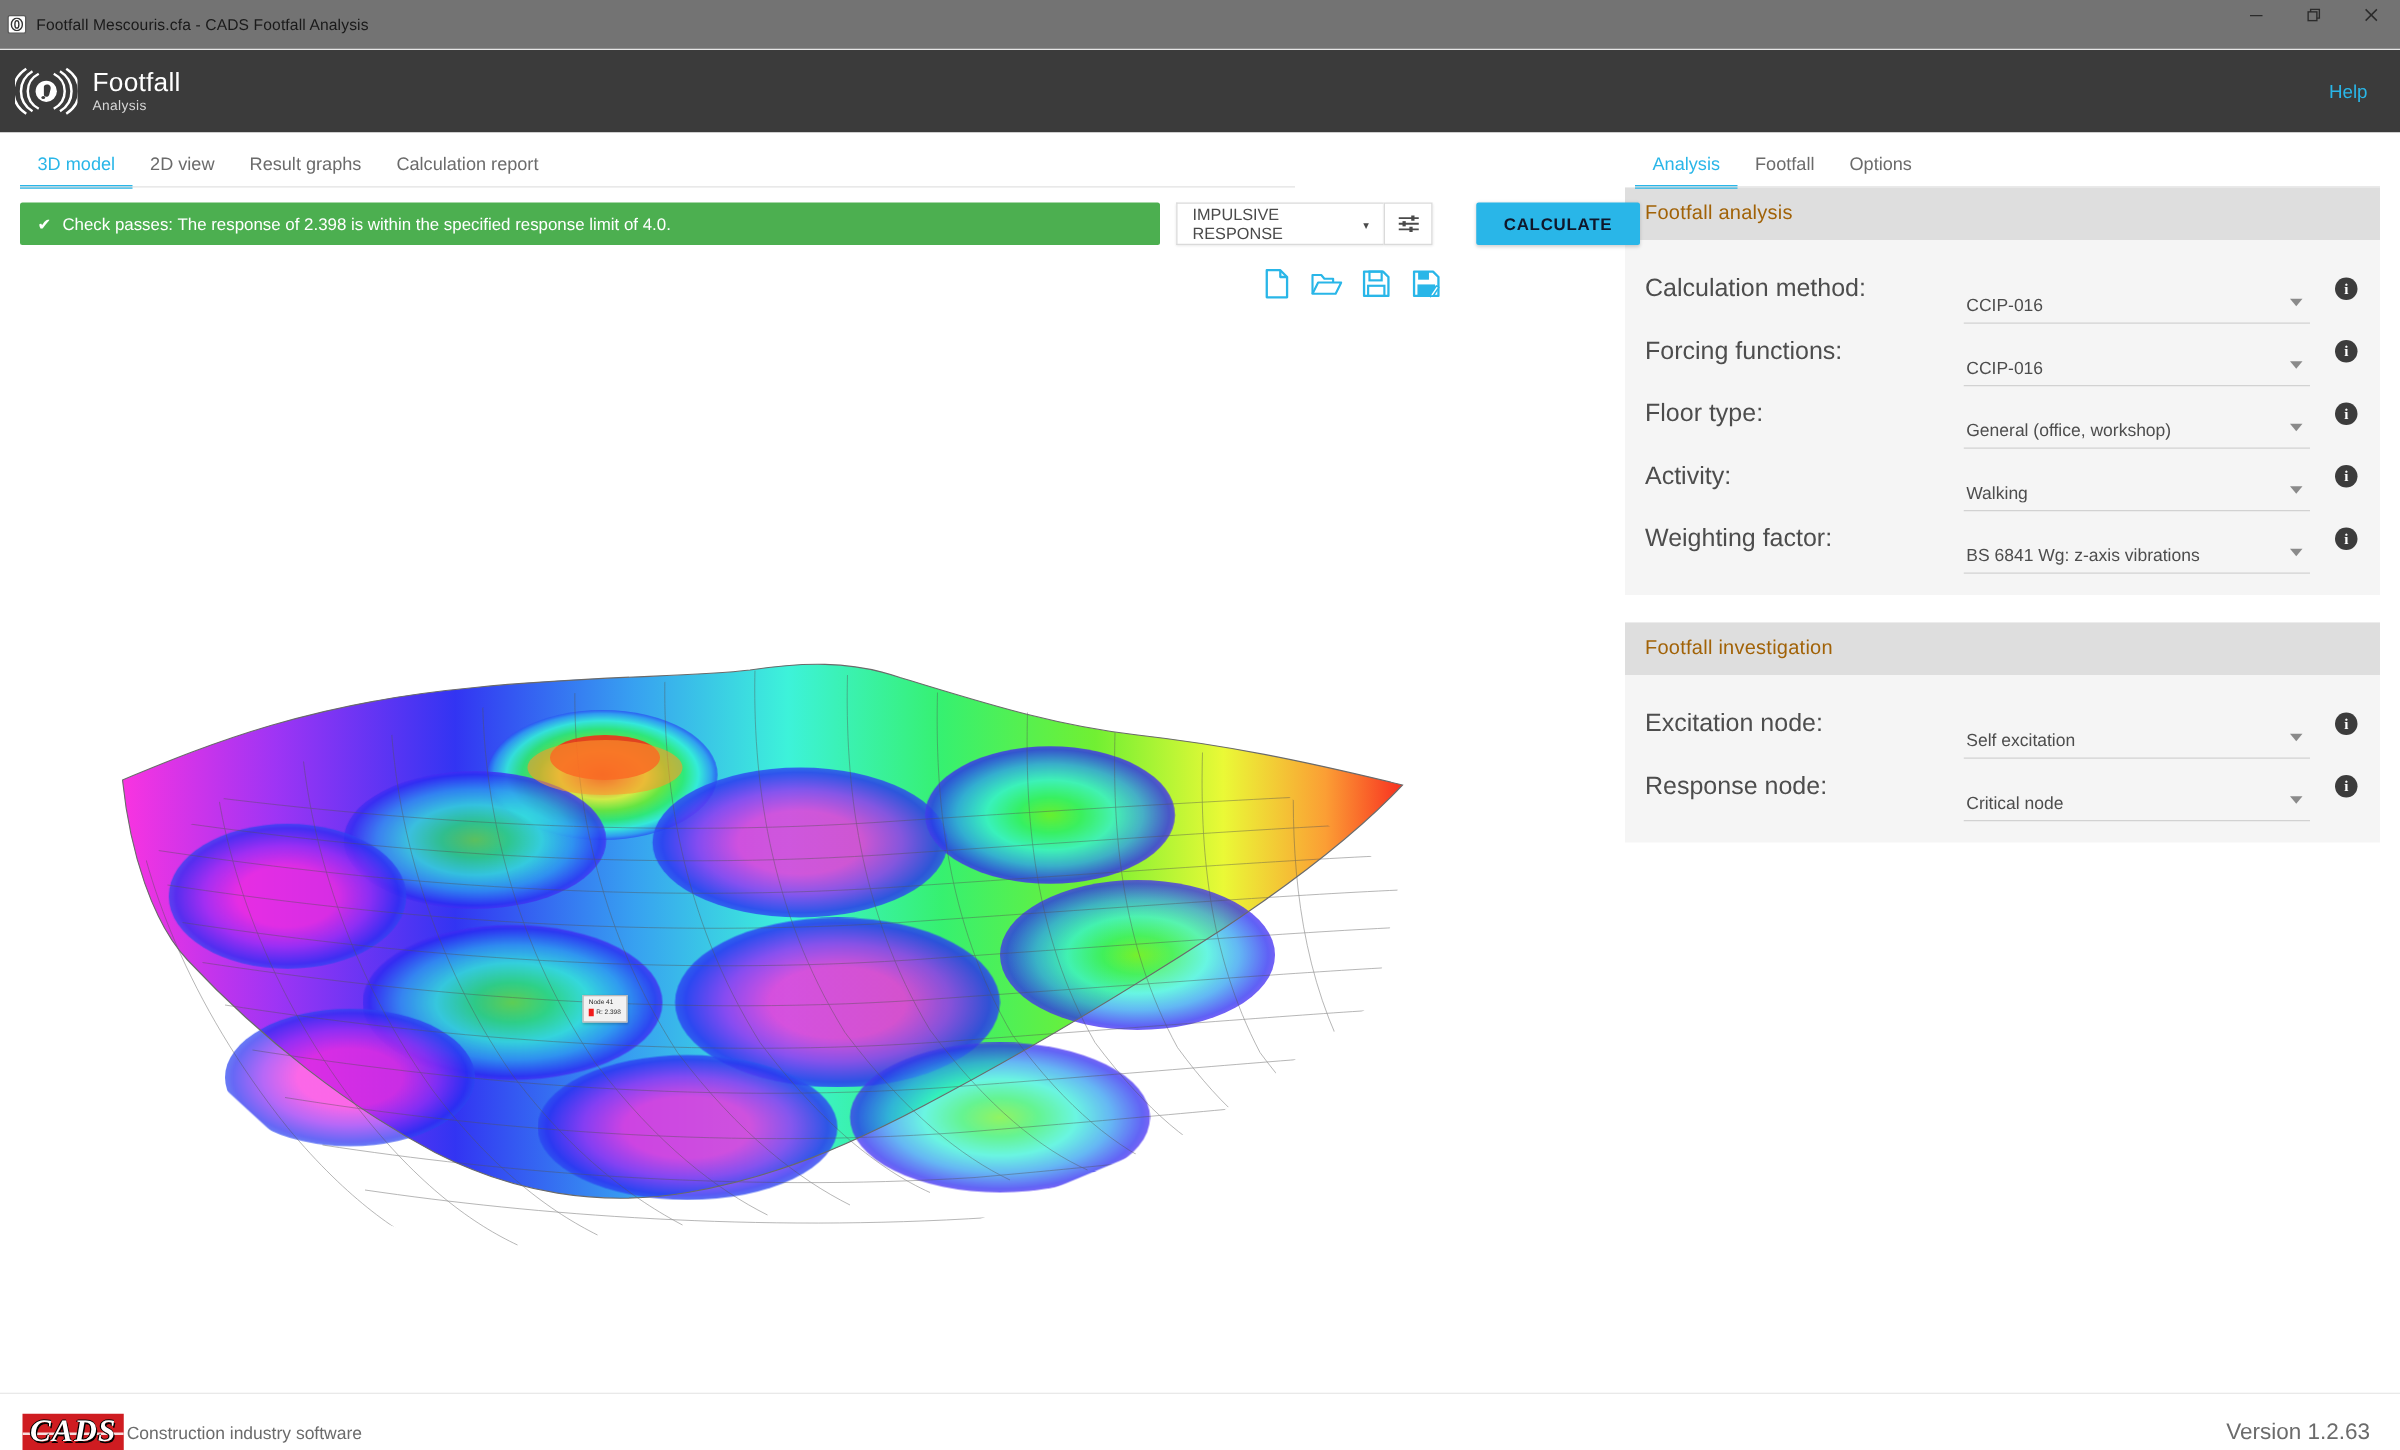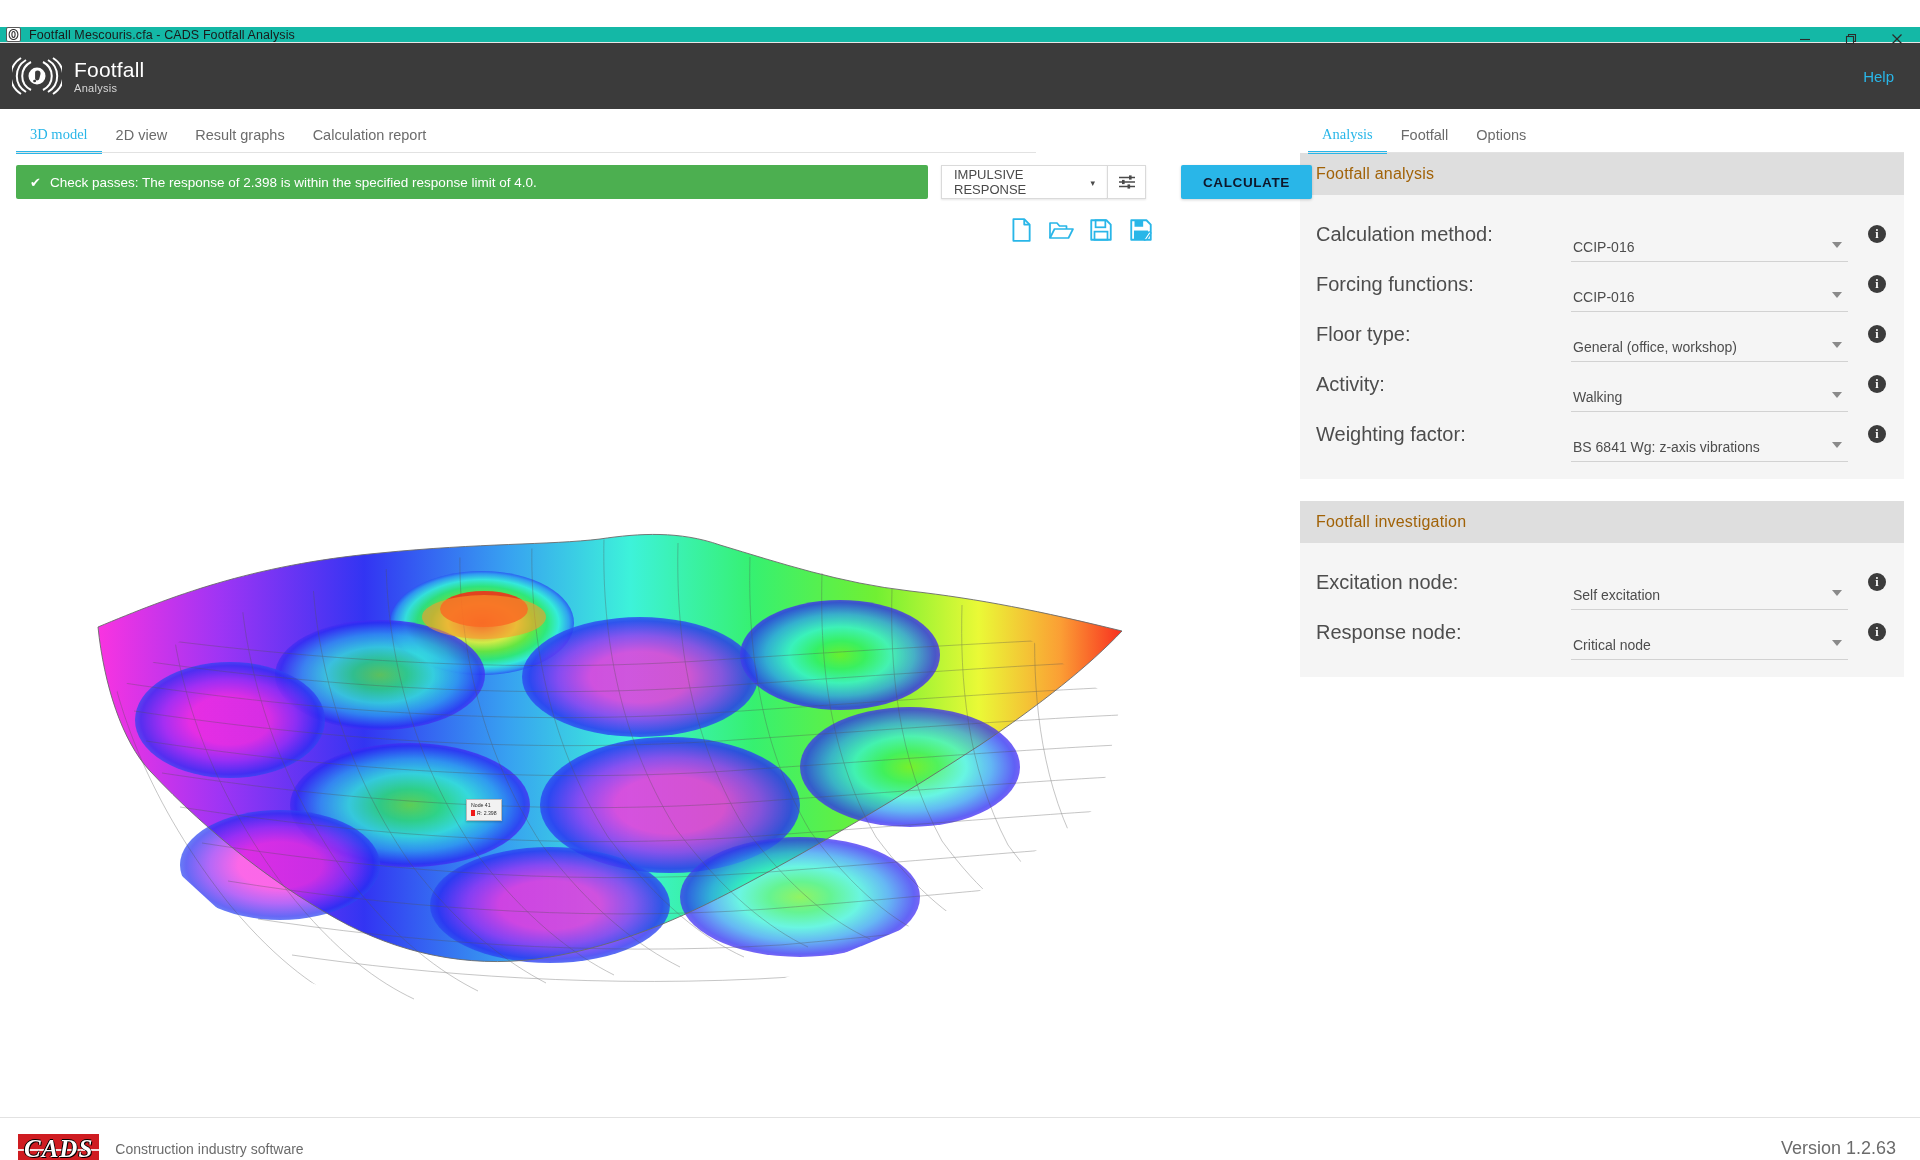--- a/index.html
+++ b/index.html
@@ -5,25 +5,24 @@
   * { box-sizing: border-box; margin: 0; padding: 0; }
   html, body {
     width: 1920px; height: 1160px;
     font-family: "Liberation Sans", sans-serif;
     background: #ffffff;
     overflow: hidden;
   }
 
   
   .titlebar {
-    height: 16px; background: #14b8a6;
+    height: 40px; background: #737373;
     display: flex; align-items: center;
     border-bottom: 1px solid #e6e6e6;
     position: relative;
-    margin-top: 27px;
   }
   .tb-appicon {
     width: 15px; height: 15px; margin-left: 6px; margin-right: 8px;
     border: 1px solid #5a5a5a; border-radius: 2px;
     display: flex; align-items: center; justify-content: center;
     font-size: 9px; color: #333; background: #fff;
   }
   .tb-title { font-size: 12.5px; color: #1a1a1a; letter-spacing: .1px; }
   .tb-controls { position: absolute; right: 0; top: 0; height: 24px; display: flex; }
   .tb-btn {
@@ -51,21 +50,21 @@
 
   
   .tabs-row {
     display: flex; align-items: flex-end; height: 44px;
     padding-left: 16px; position: relative;
   }
   .tab {
     font-size: 14.5px; color: #6b6b6b; padding: 0 14px 10px 14px; cursor: pointer;
     position: relative; white-space: nowrap;
   }
-  .tab.active { color: #29b6e8; font-family: Liberation Serif, serif; }
+  .tab.active { color: #29b6e8; }
   .tab.active::after {
     content: ""; position: absolute; left: 0; right: 0; bottom: -1px;
     height: 3px; background: #29b6e8;
   }
   .tabs-underline {
     position: absolute; left: 16px; right: 0; bottom: 0;
     height: 1px; background: #e2e2e2;
   }
   .left-tabs-underline { width: 1020px; }
 
@@ -148,21 +147,21 @@
     justify-content: center; margin-left: 20px; cursor: pointer;
     font-family: "Liberation Serif", serif;
   }
 
   
   .footer {
     height: 62px; border-top: 1px solid #e2e2e2;
     display: flex; align-items: center; justify-content: space-between;
     padding: 0 24px 0 18px; background: #fff;
   }
-  .footer-left { display: flex; align-items: center; gap: 16px; }
+  .footer-left { display: flex; align-items: center; gap: 2px; }
   .cads-logo {
     background: #cf1c21; color: #fff; font-family: "Liberation Serif", serif;
     font-style: italic; font-weight: bold; font-size: 25px; letter-spacing: 1px;
     padding: 2px 6px 3px 6px; line-height: 1;
     position: relative; overflow: hidden;
     text-shadow: 1px 1px 0 #000, -1px 0 0 #000, 0 -1px 0 #000;
   }
   .cads-logo::before {
     content: ""; position: absolute; left: 0; right: 0; top: 50%; height: 2px;
     background: #fff; opacity: .85;

